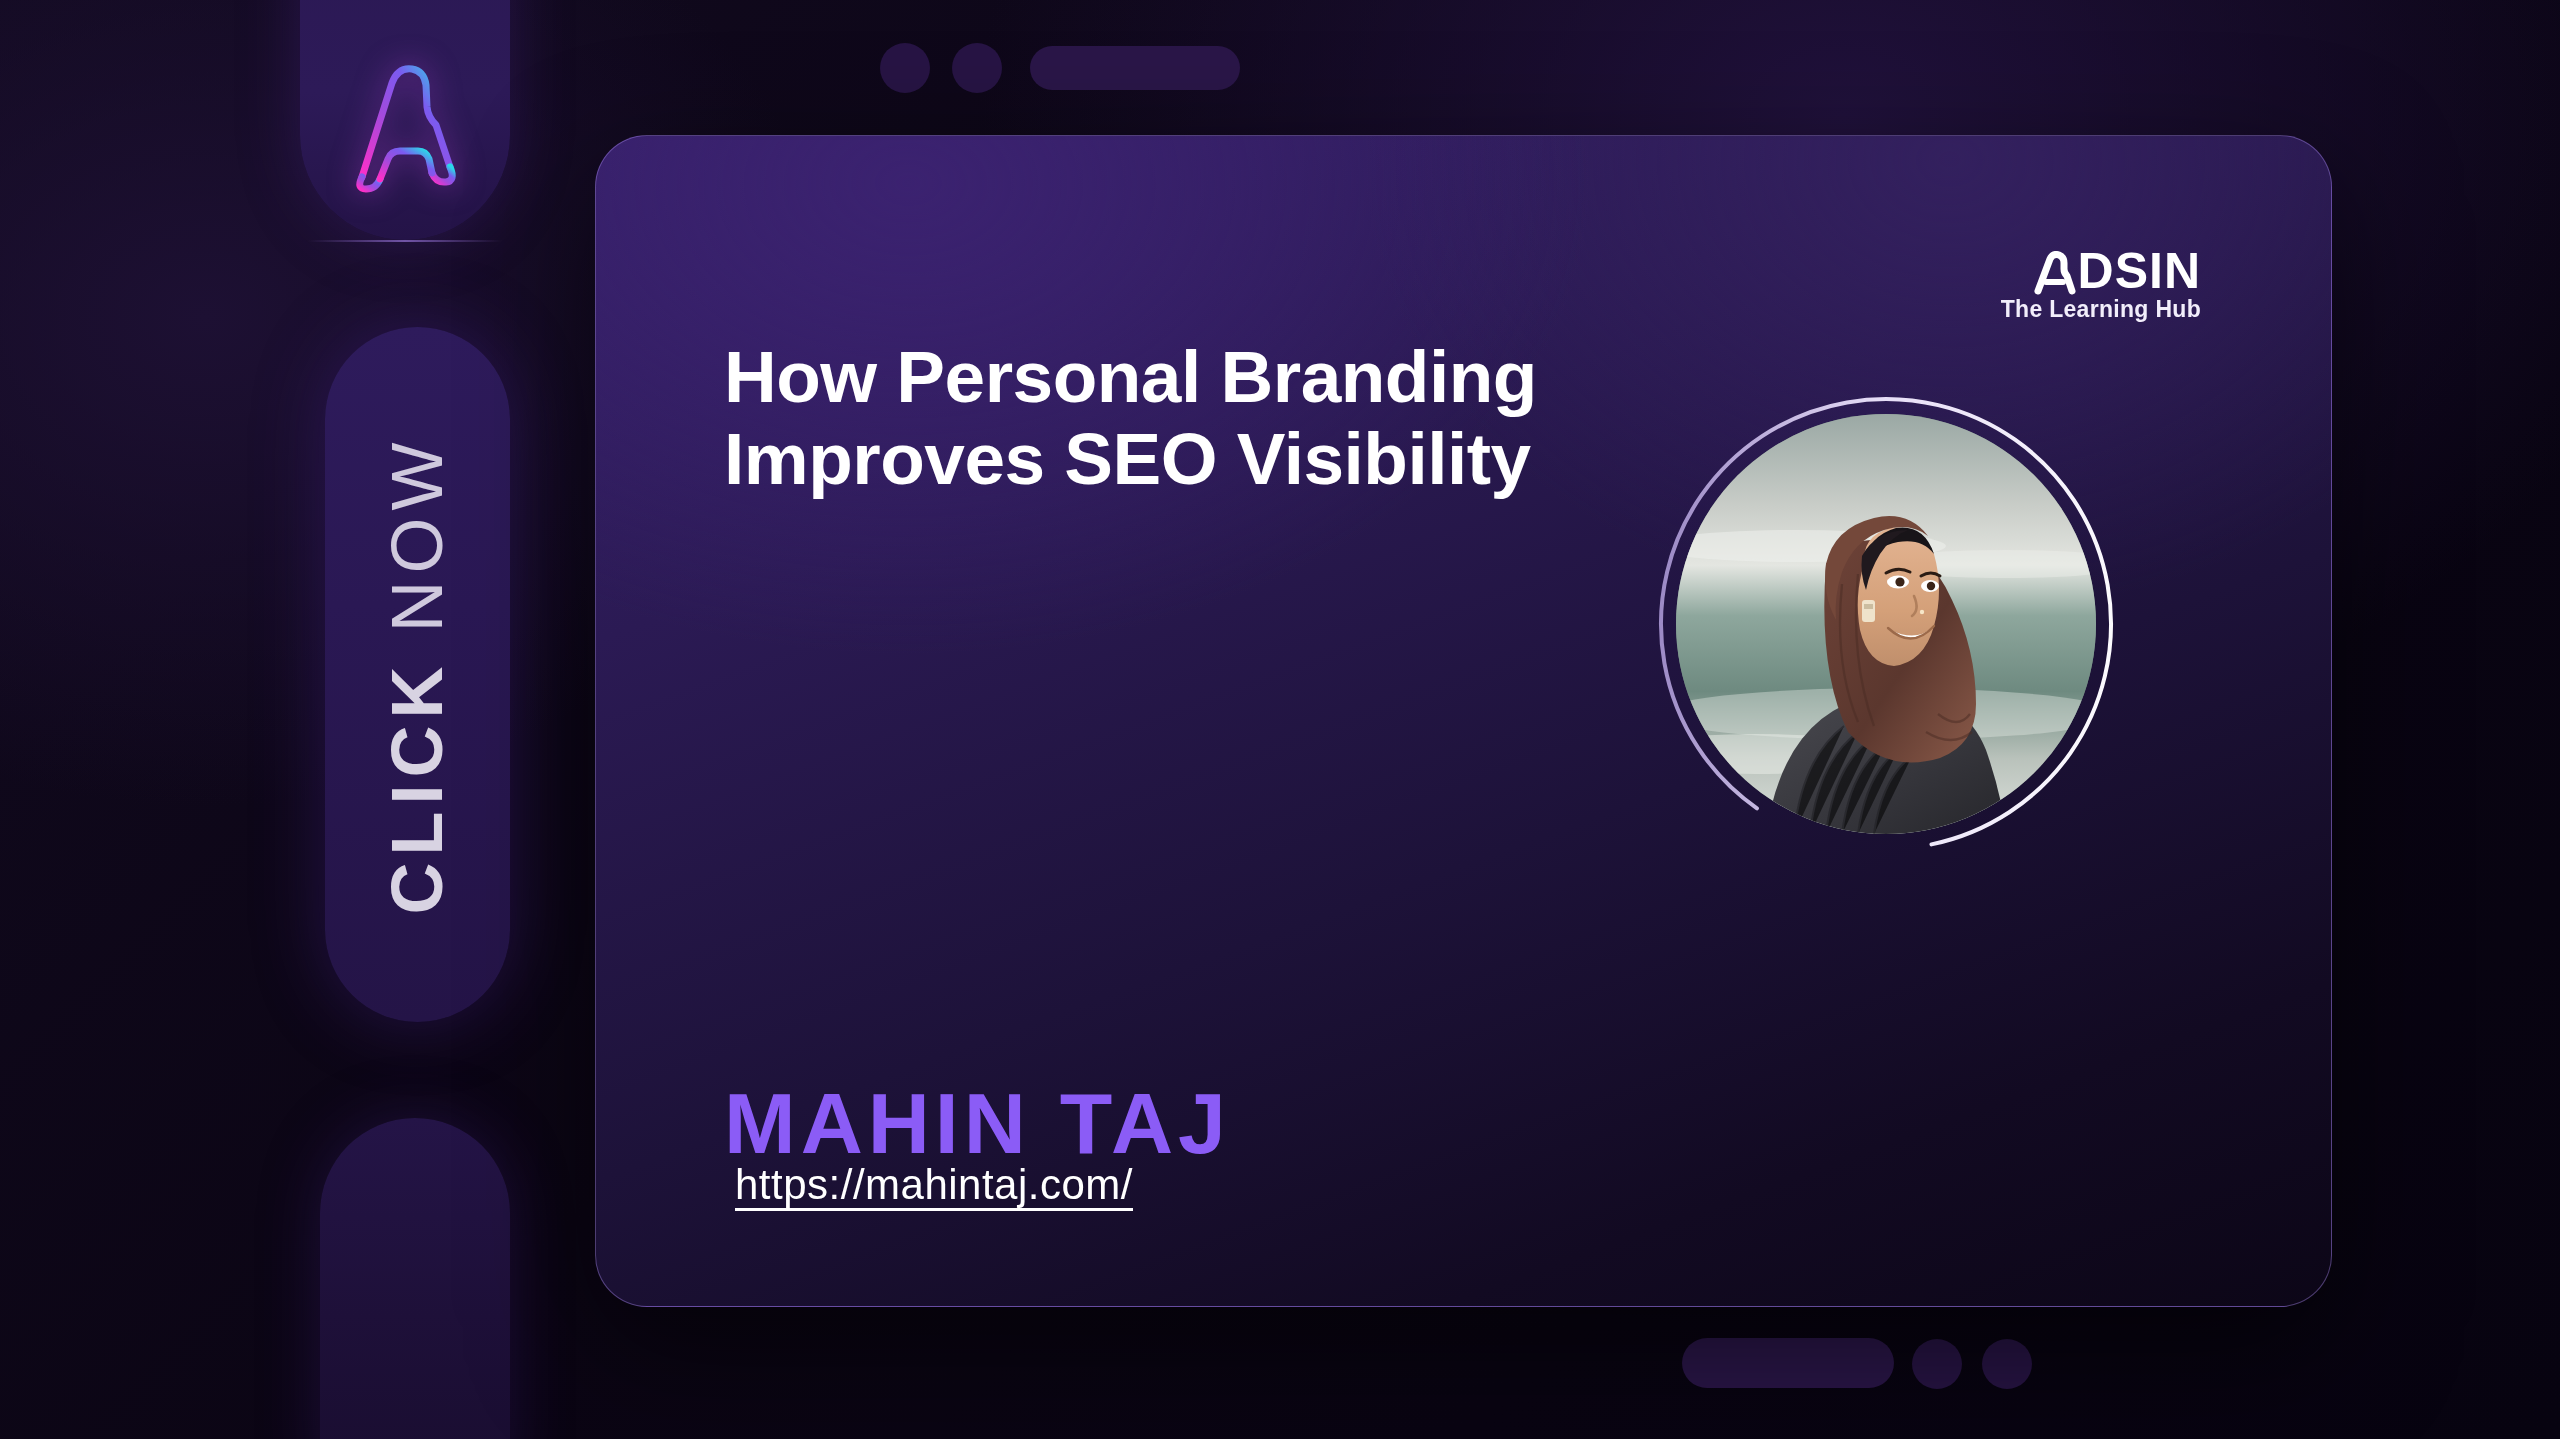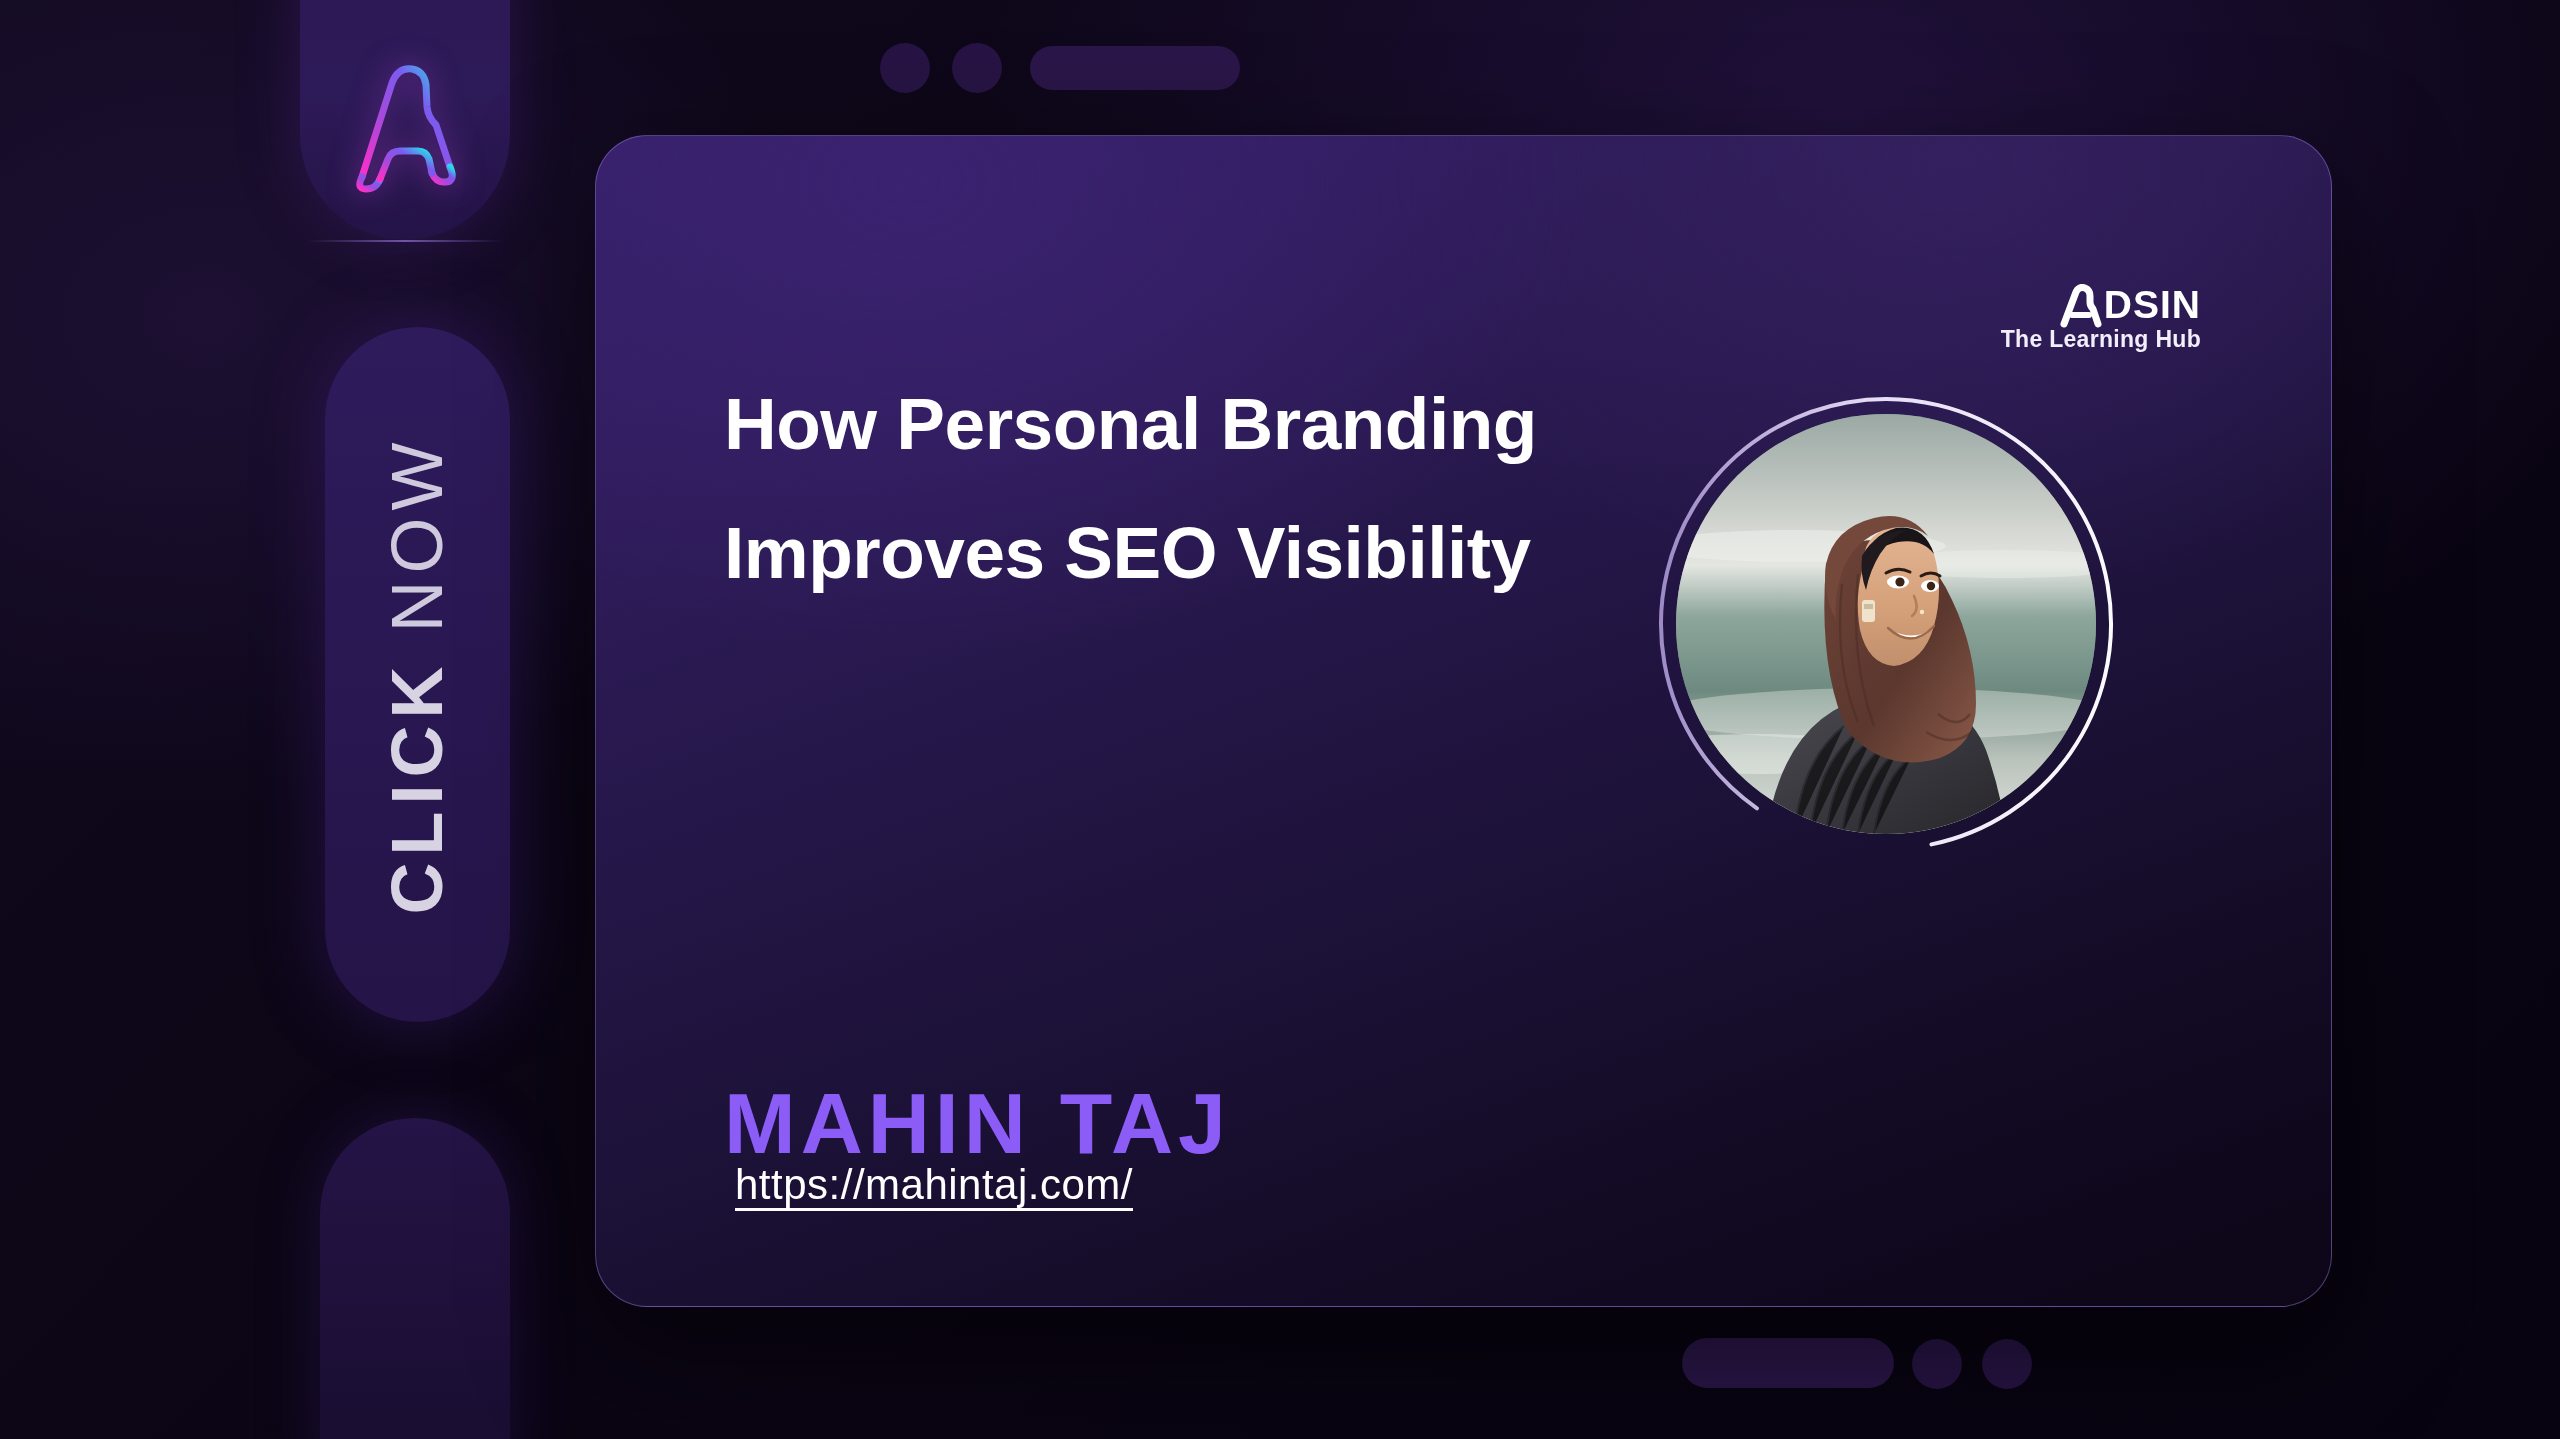--- a/index.html
+++ b/index.html
@@ -126,28 +126,27 @@
 
   
   #adsin-logo {
     position: absolute;
     right: 130px;
     top: 110px;
     text-align: right;
     color: #ffffff;
   }
   #adsin-wordmark {
-    font-size: 39px;
+    font-size: 50px;
     font-weight: 700;
     letter-spacing: 1px;
     line-height: 1;
     display: flex;
     align-items: center;
     justify-content: flex-end;
-    margin-top: 36px;
   }
   #adsin-wordmark .a-mark {
     display: inline-block;
     width: 42px;
     height: 44px;
     margin-right: 2px;
     position: relative;
     top: 2px;
   }
   #adsin-tagline {
@@ -163,21 +162,21 @@
     position: absolute;
     left: 128px;
     top: 200px;
     width: 1180px;
     font-size: 73px;
     font-weight: 700;
     line-height: 1.13;
     color: #ffffff;
     letter-spacing: -0.5px;
   }
-  #card-title .tline { display: block; margin-top: 47px; }
+  #card-title .tline { display: block; }
 
   
   #presenter-name {
     position: absolute;
     left: 128px;
     top: 944px;
     font-size: 86px;
     font-weight: 700;
     letter-spacing: 5px;
     color: #8b5cf6;

